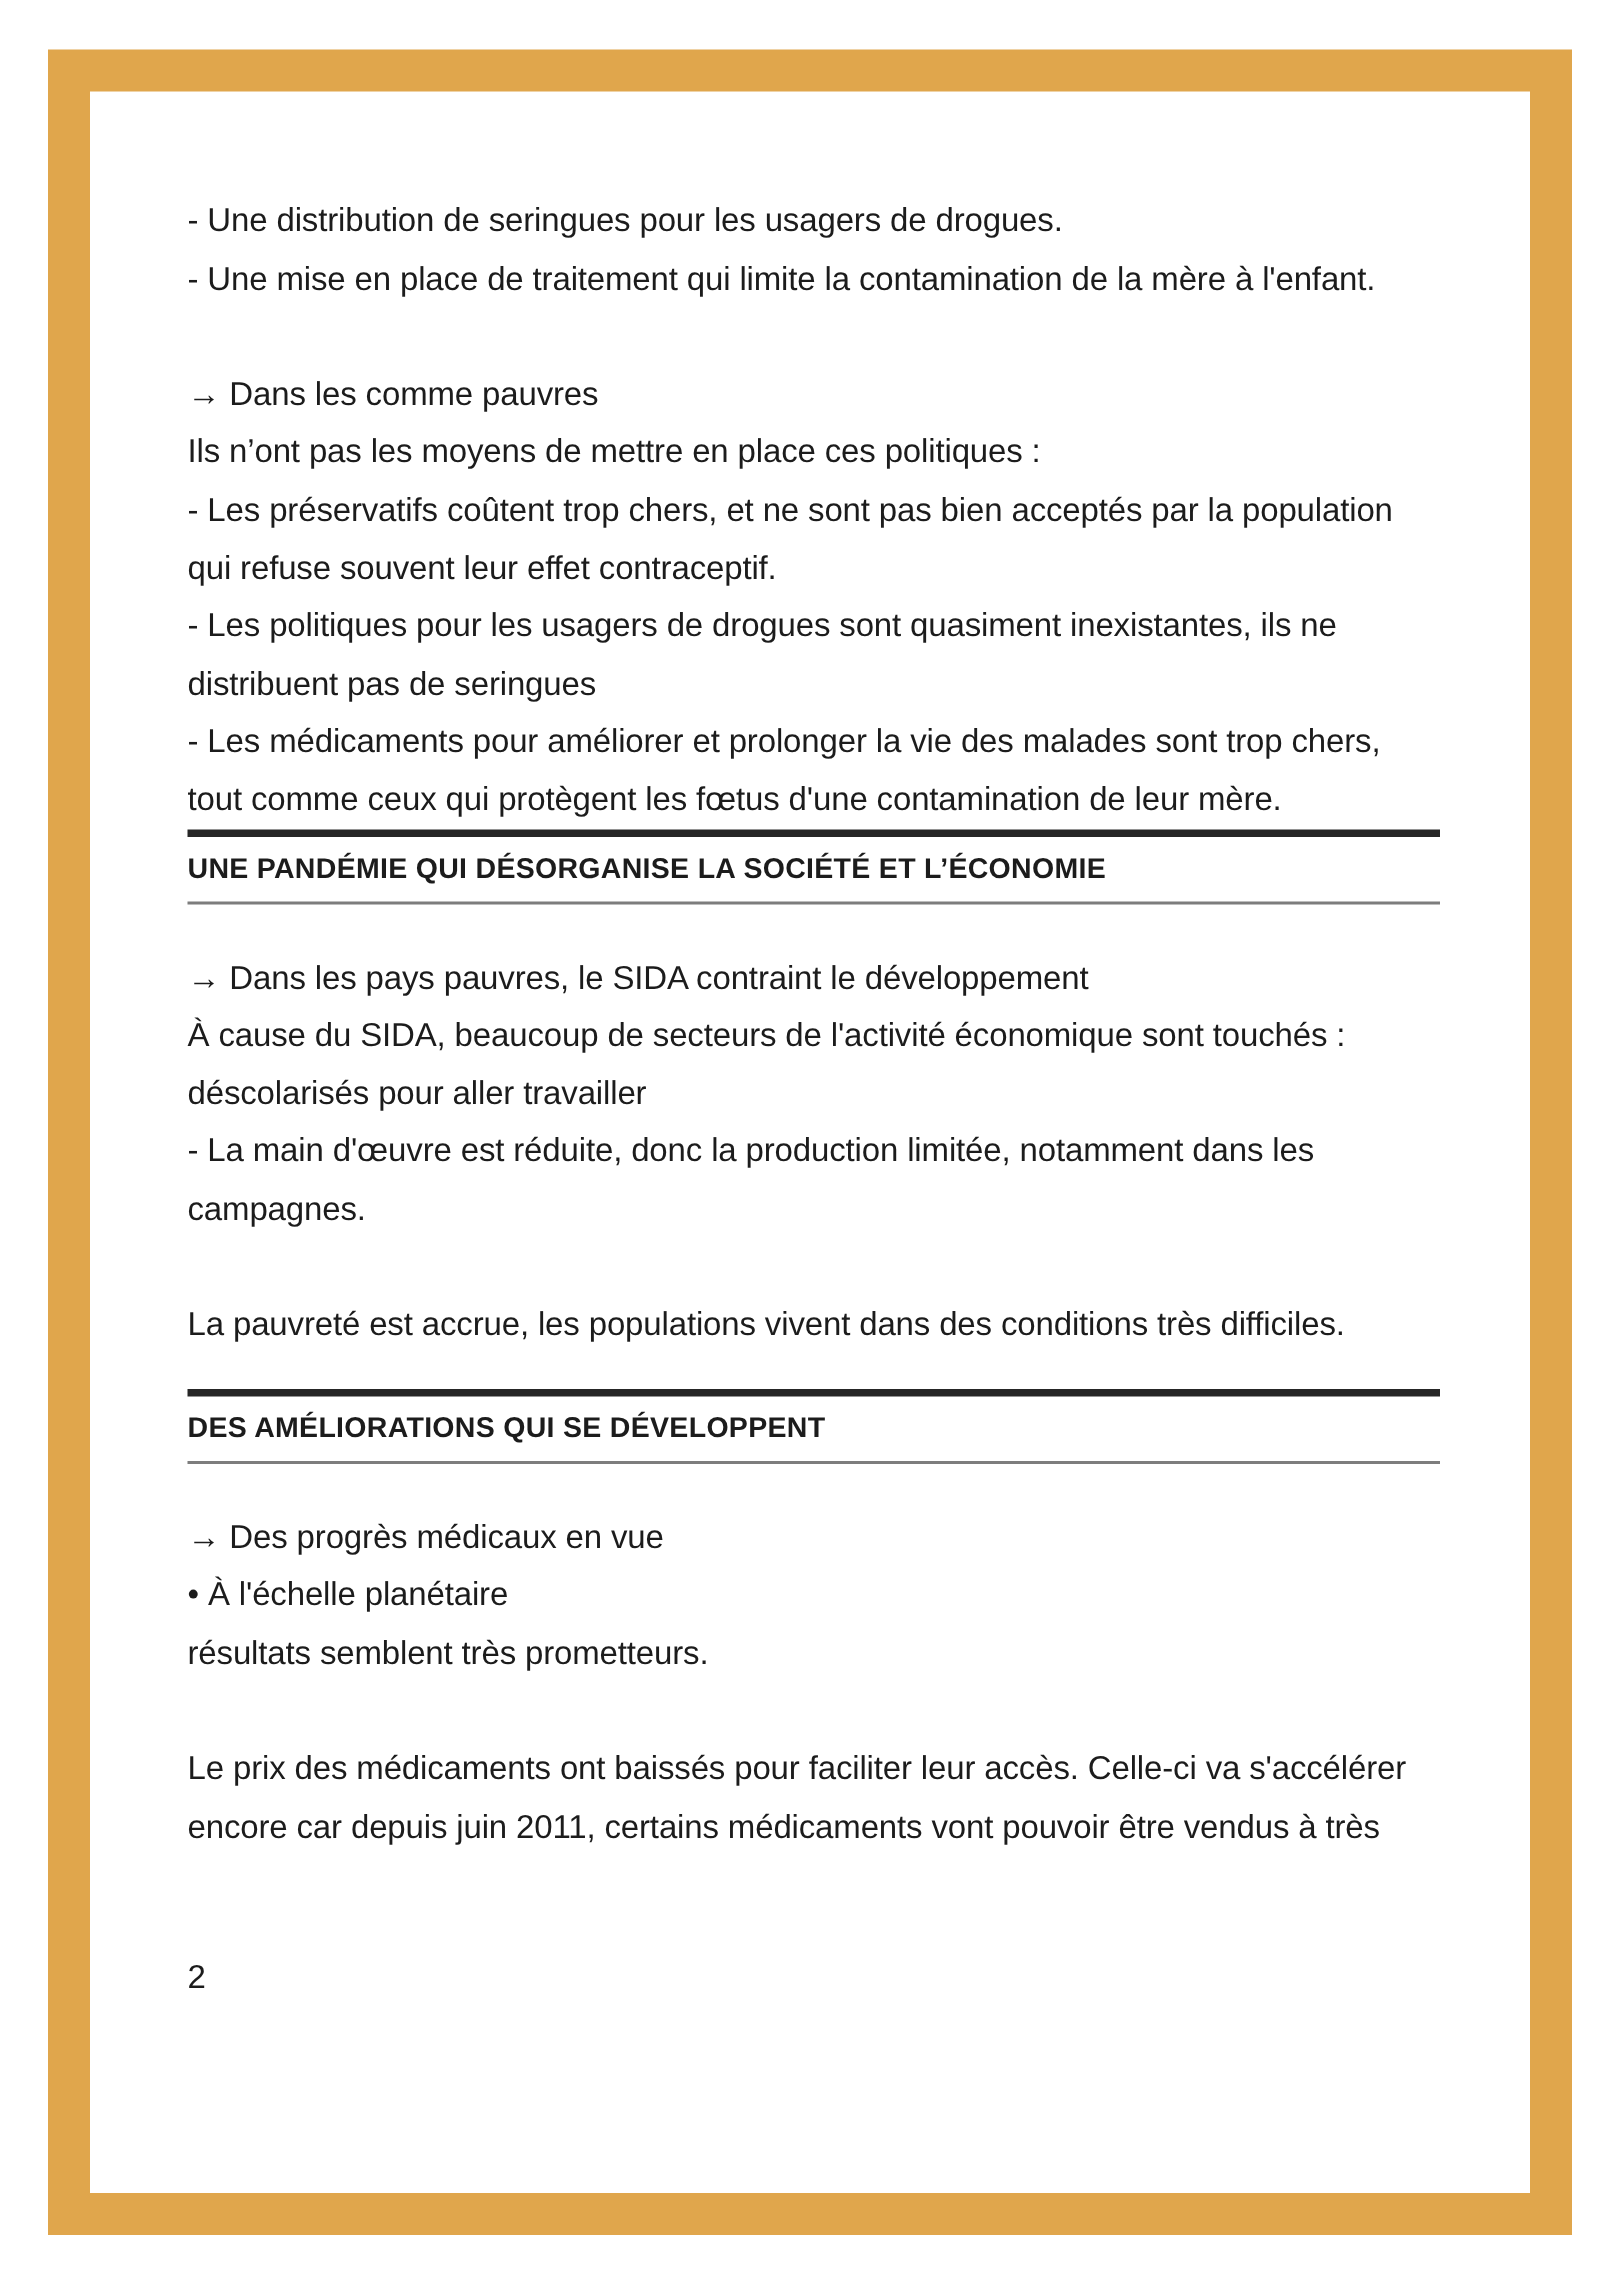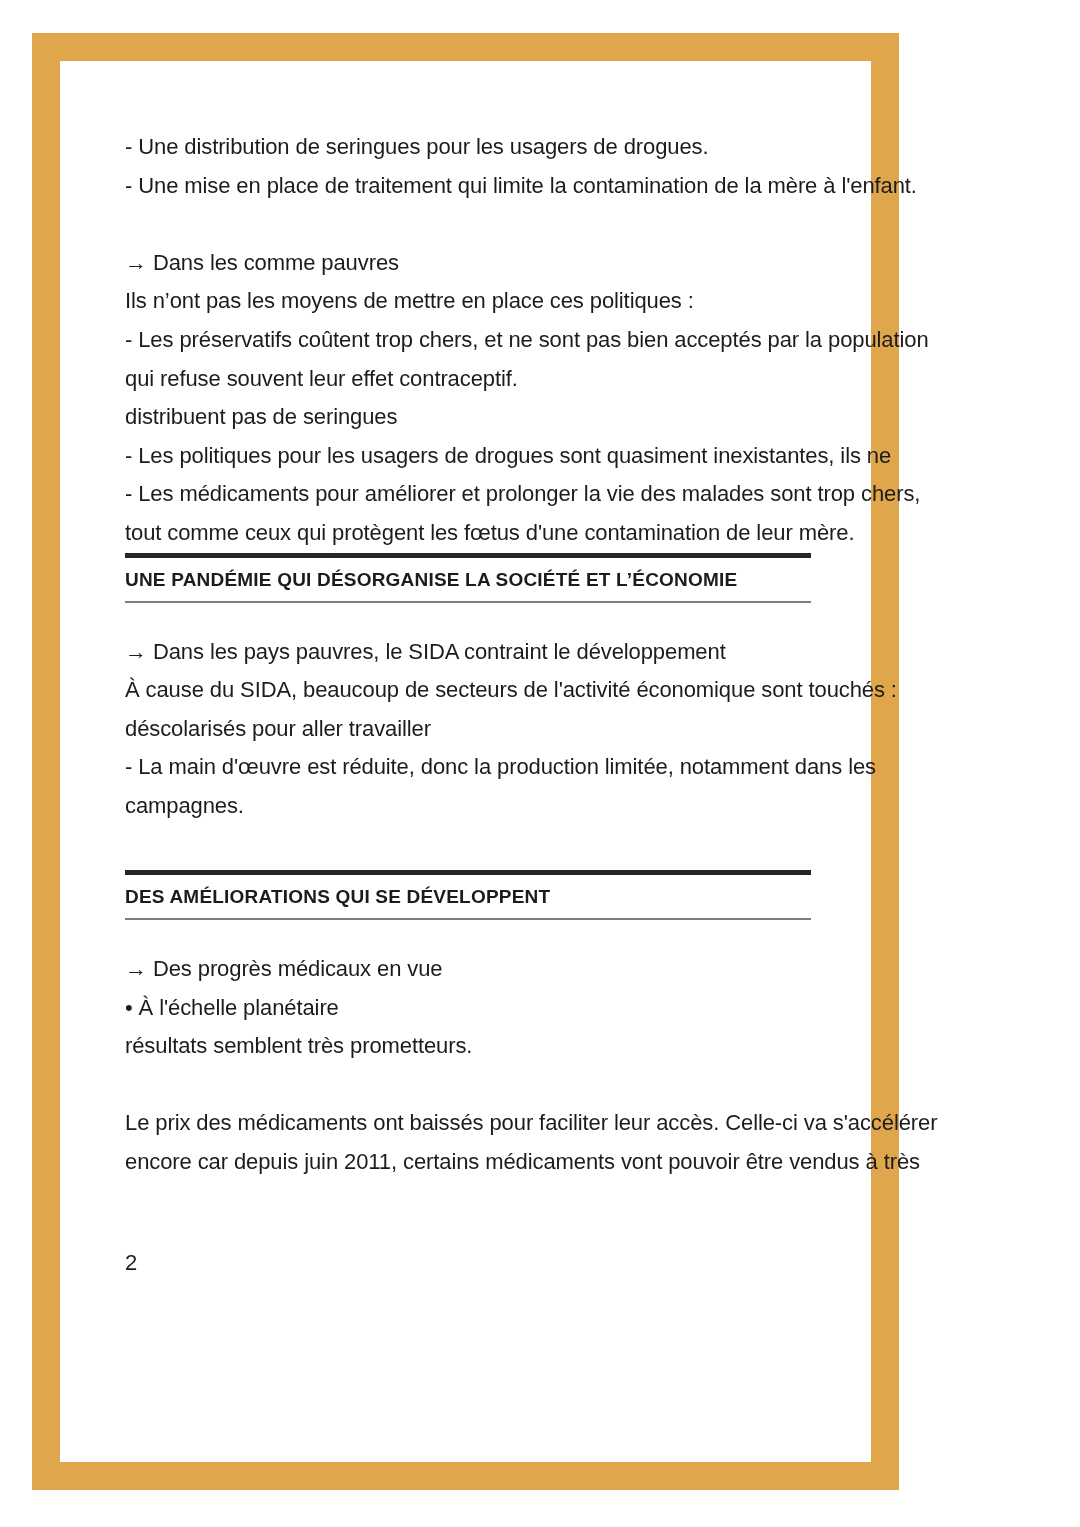--- a/index.html
+++ b/index.html
@@ -11,21 +11,21 @@
     width: 1080px;
     height: 1527px;
     position: relative;
     overflow: hidden;
     font-family: "Liberation Sans", "DejaVu Sans", sans-serif;
   }
   .frame {
     position: absolute;
     left: 32px;
     top: 33px;
-    width: 867px;
+    width: 1016px;
     height: 1457px;
     box-sizing: border-box;
     border: 28px solid var(--frame-color, #E0A64C);
     background: #ffffff;
   }
   .content {
     box-sizing: border-box;
     width: 100%;
     height: 100%;
     padding: 67px 60px 0 65px;
@@ -45,56 +45,57 @@
     font-weight: bold;
     line-height: 30px;
     letter-spacing: 0.2px;
     border-top: 5px solid var(--rule-dark, #262626);
     border-bottom: 2px solid var(--rule-gray, #7d7d7d);
     padding: 7px 0 6px 0;
     margin: 0 0 30px 0;
     white-space: pre;
   }
   .heading-second {
-    margin-top: 6px;
+    margin-top: 23px;
   }
   .page-number {
     margin-top: 62px;
   }
 </style>
 </head>
 <body>
 
 <div class="frame">
   <div class="content">
 
     <div class="line">- Une distribution de seringues pour les usagers de drogues.</div>
     <div class="line">- Une mise en place de traitement qui limite la contamination de la mère à l'enfant.</div>
 
     <div class="gap"></div>
 
     <div class="line">→ Dans les comme pauvres</div>
     <div class="line">Ils n’ont pas les moyens de mettre en place ces politiques :</div>
     <div class="line">- Les préservatifs coûtent trop chers, et ne sont pas bien acceptés par la population</div>
     <div class="line">qui refuse souvent leur effet contraceptif.</div>
+    <div class="line">- Les politiques pour les usagers de drogues sont quasiment inexistantes, ils ne</div>
     <div class="line">distribuent pas de seringues</div>
-    <div class="line">- Les politiques pour les usagers de drogues sont quasiment inexistantes, ils ne</div>
     <div class="line">- Les médicaments pour améliorer et prolonger la vie des malades sont trop chers,</div>
     <div class="line">tout comme ceux qui protègent les fœtus d'une contamination de leur mère.</div>
 
     <div class="heading">UNE PANDÉMIE QUI DÉSORGANISE LA SOCIÉTÉ ET L’ÉCONOMIE</div>
 
     <div class="line">→ Dans les pays pauvres, le SIDA contraint le développement</div>
     <div class="line">À cause du SIDA, beaucoup de secteurs de l'activité économique sont touchés :</div>
     <div class="line">déscolarisés pour aller travailler</div>
     <div class="line">- La main d'œuvre est réduite, donc la production limitée, notamment dans les</div>
     <div class="line">campagnes.</div>
 
     <div class="gap"></div>
 
+    <div class="line">La pauvreté est accrue, les populations vivent dans des conditions très difficiles.</div>
 
     <div class="heading heading-second">DES AMÉLIORATIONS QUI SE DÉVELOPPENT</div>
 
     <div class="line">→ Des progrès médicaux en vue</div>
     <div class="line">• À l'échelle planétaire</div>
     <div class="line">résultats semblent très prometteurs.</div>
 
     <div class="gap"></div>
 
     <div class="line">Le prix des médicaments ont baissés pour faciliter leur accès. Celle-ci va s'accélérer</div>

